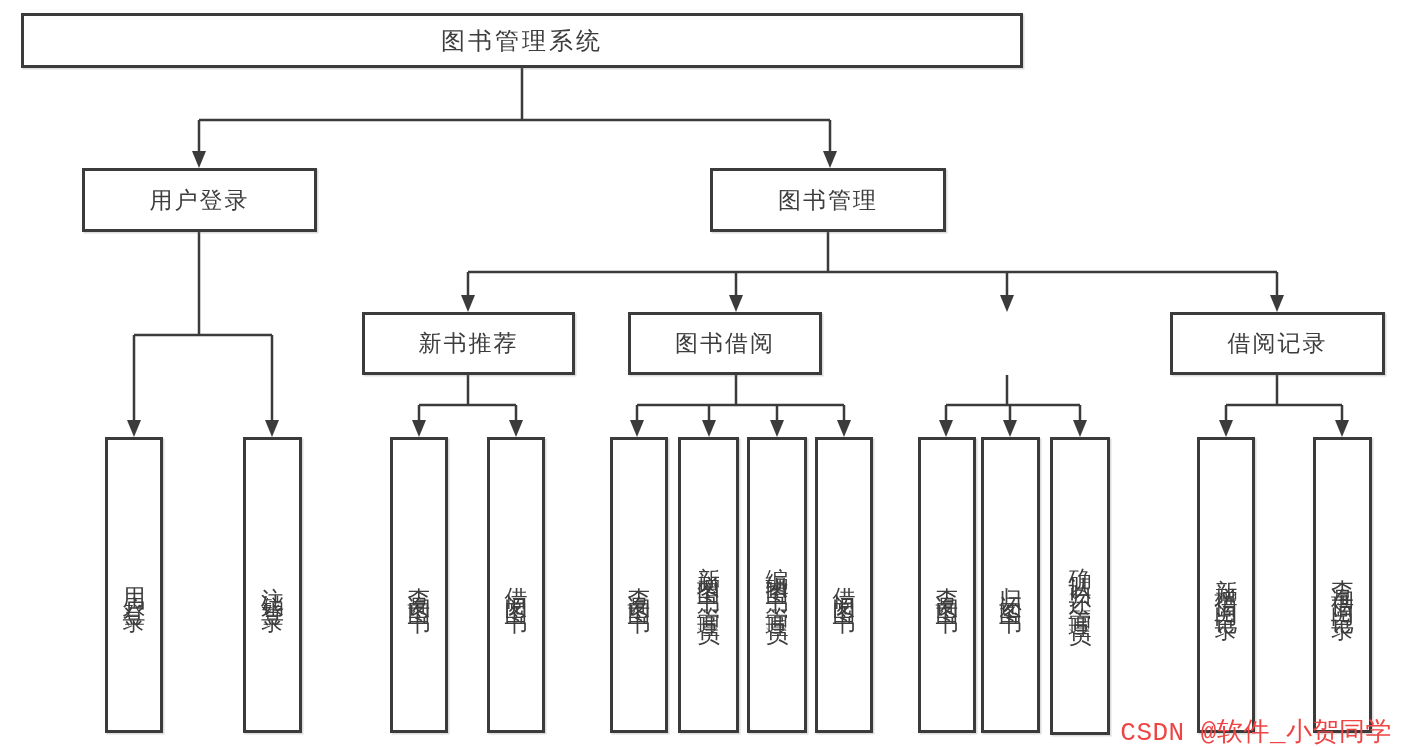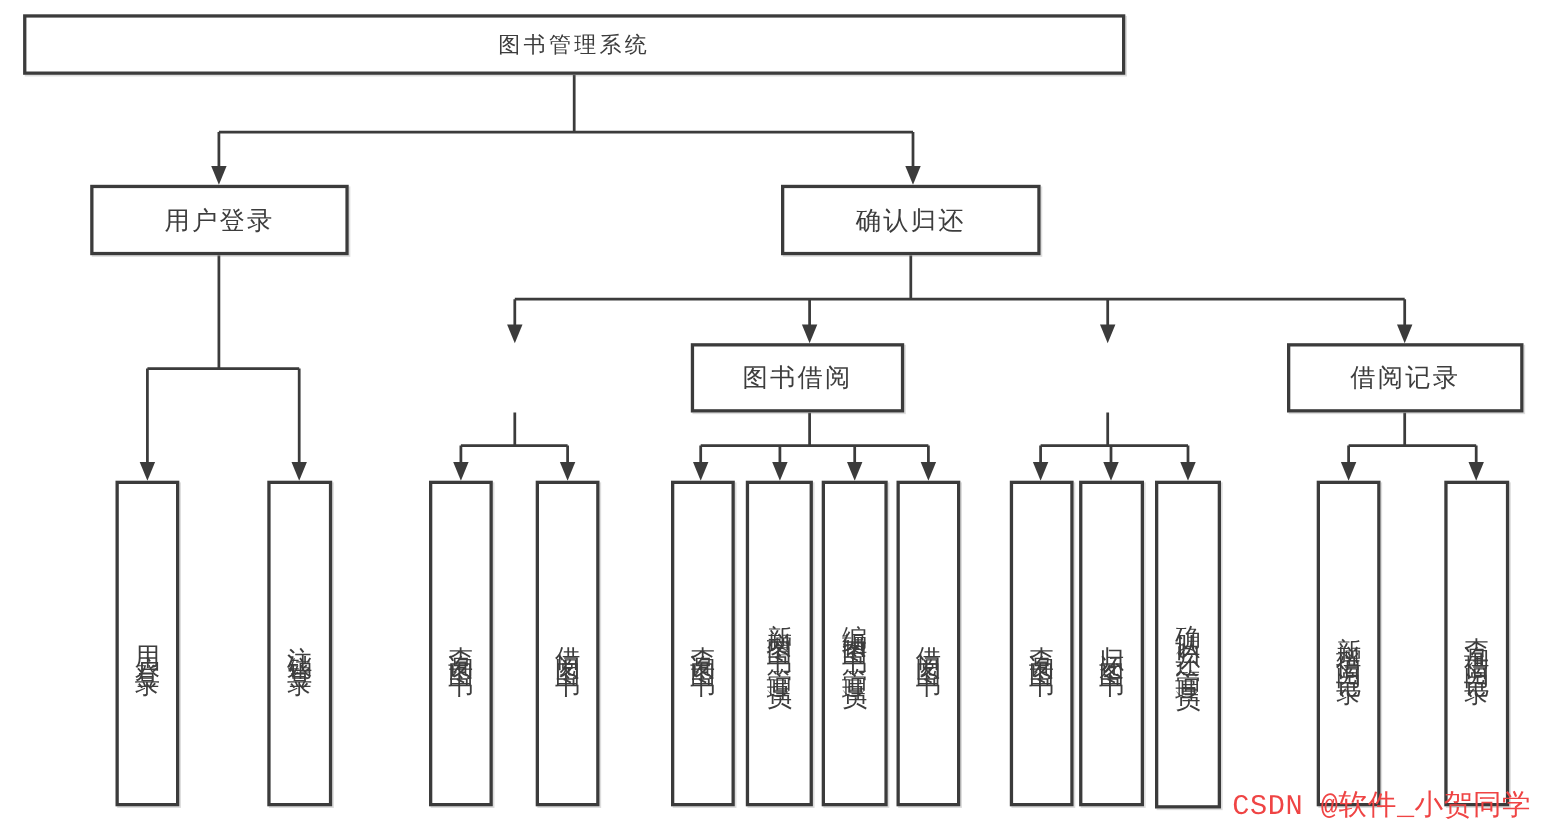--- a/index.html
+++ b/index.html
@@ -14,21 +14,21 @@
   .node{
     position:absolute;
     background:#ffffff;
     border:3px solid #3b3b3b;
     box-sizing:border-box;
     display:flex;align-items:center;justify-content:center;
     color:#3d3d3d;
     box-shadow:1.5px 1.5px 0 rgba(120,120,120,0.25);
   }
   .node.h{font-size:23px;letter-spacing:2px;white-space:nowrap;}
-  .node.rootbox{font-size:20px;letter-spacing:3px;}
+  .node.rootbox{font-size:24px;letter-spacing:3px;}
   .node.v .vtext{
     writing-mode:vertical-rl;
     text-orientation:mixed;
     font-size:23px;
     letter-spacing:8px;
     line-height:1;
   }
   .watermark{
     position:absolute;
     right:13px;top:714px;
@@ -86,23 +86,26 @@
   </svg>
 
   <div class="node h rootbox" style="left:21px;top:13px;width:1002px;height:55px;">
     <span>图书管理系统</span>
   </div>
 
   <div class="node h" style="left:82px;top:168px;width:235px;height:64px;">
     <span>用户登录</span>
   </div>
   <div class="node h" style="left:710px;top:168px;width:236px;height:64px;">
-    <span>确认归还</span>
+    <span>图书管理</span>
   </div>
 
+  <div class="node h" style="left:362px;top:312px;width:213px;height:63px;">
+    <span>新书推荐</span>
+  </div>
   <div class="node h" style="left:628px;top:312px;width:194px;height:63px;">
     <span>图书借阅</span>
   </div>
   <div class="node h" style="left:1170px;top:312px;width:215px;height:63px;">
     <span>借阅记录</span>
   </div>
 
   <div class="node v" style="left:105px;top:437px;width:58px;height:296px;">
     <span class="vtext">用户登录</span>
   </div>

